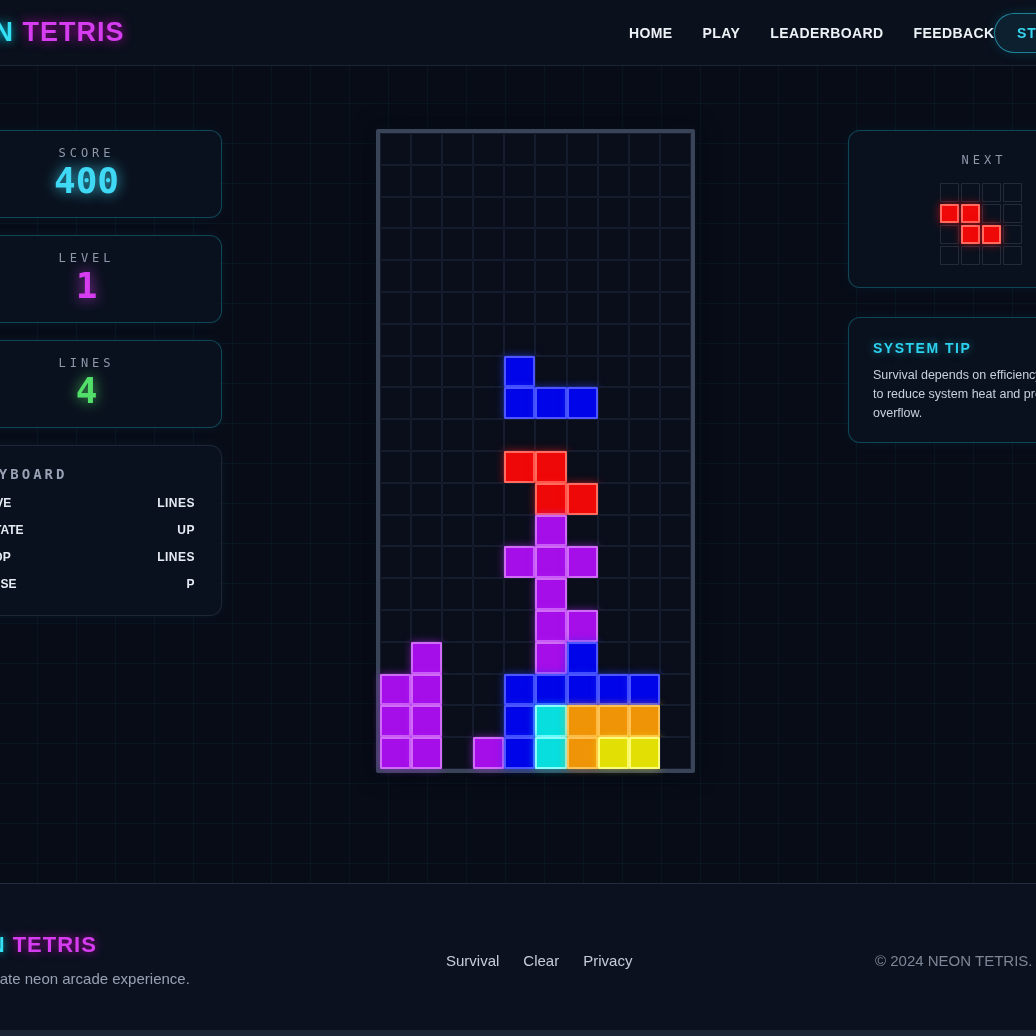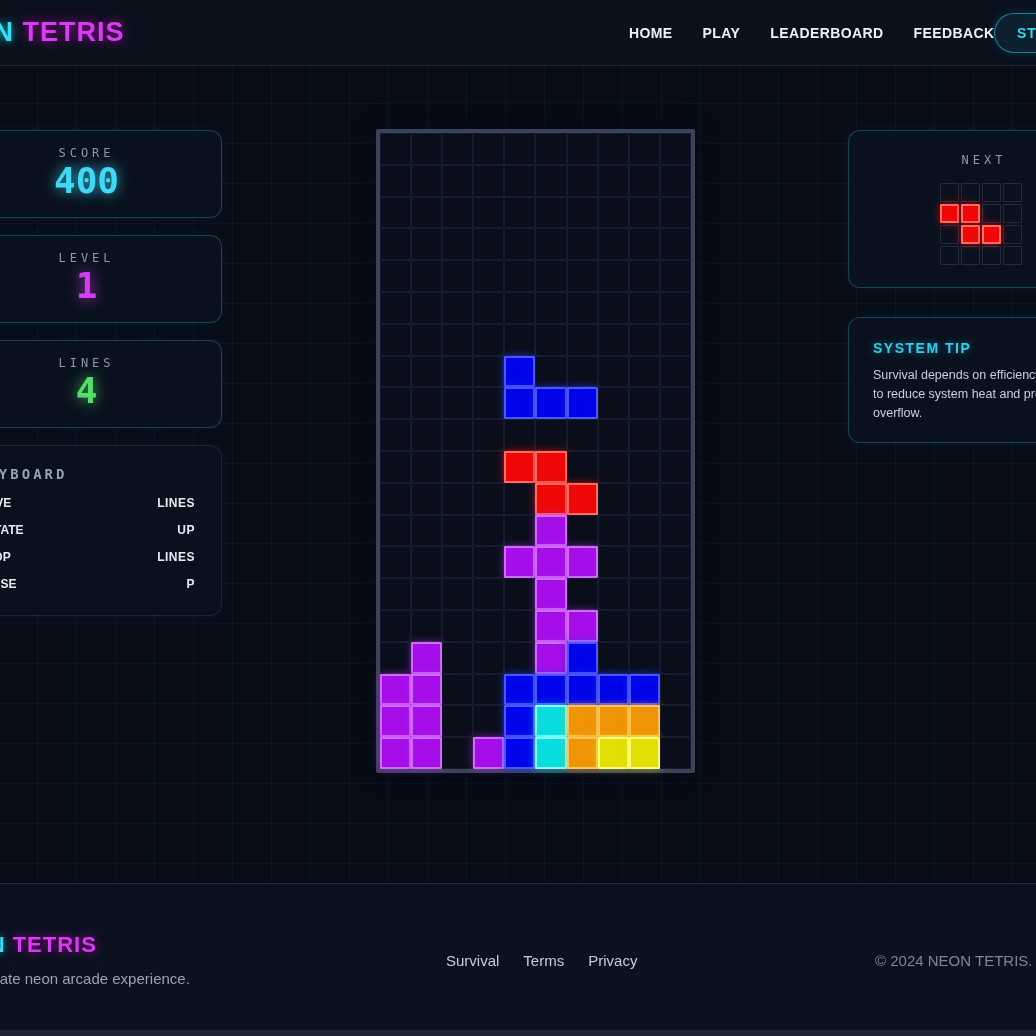--- a/index.html
+++ b/index.html
@@ -368,18 +368,18 @@
   </div>
 </div>
 
 <div class="footer">
   <div class="footer-left">
     <div class="logo-footer"><span class="neon">NEON</span><span class="tetris"> TETRIS</span></div>
     <div class="tagline">The ultimate neon arcade experience.</div>
   </div>
   <div class="footer-links">
     <span class="footer-link">Survival</span>
-    <span class="footer-link">Terms</span>
+    <span class="footer-link">Clear</span>
     <span class="footer-link">Privacy</span>
   </div>
   <div class="copyright">© 2024 NEON TETRIS. All rights reserved.</div>
 </div>
 <div class="bottom-strip"></div>
 
 </body></html>

